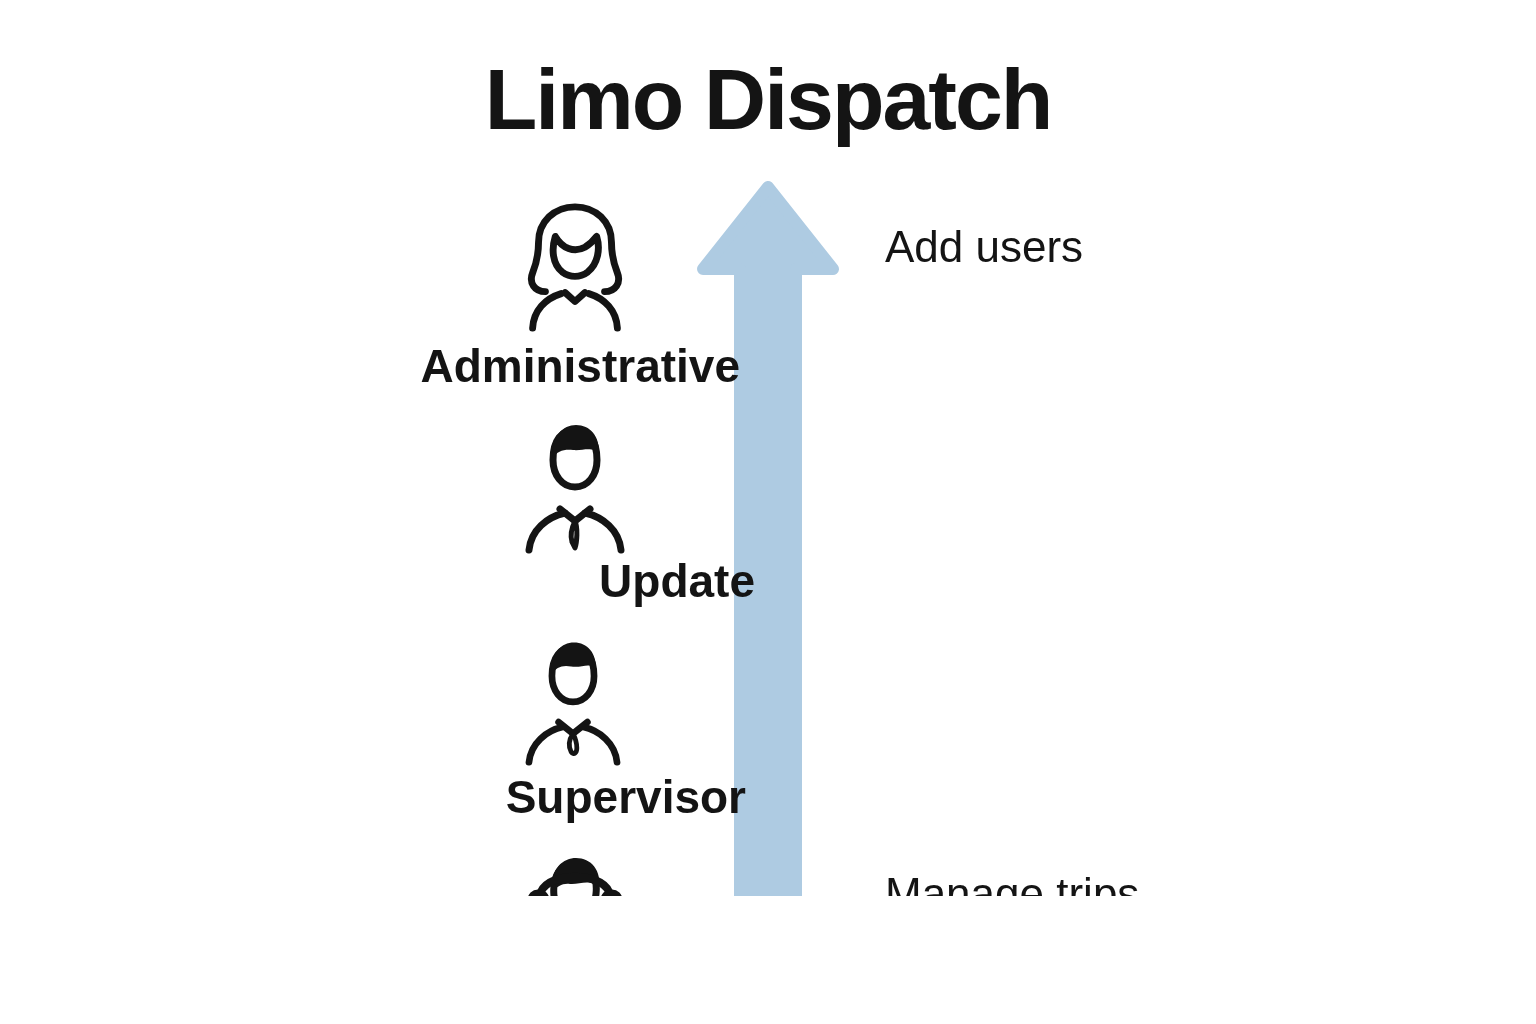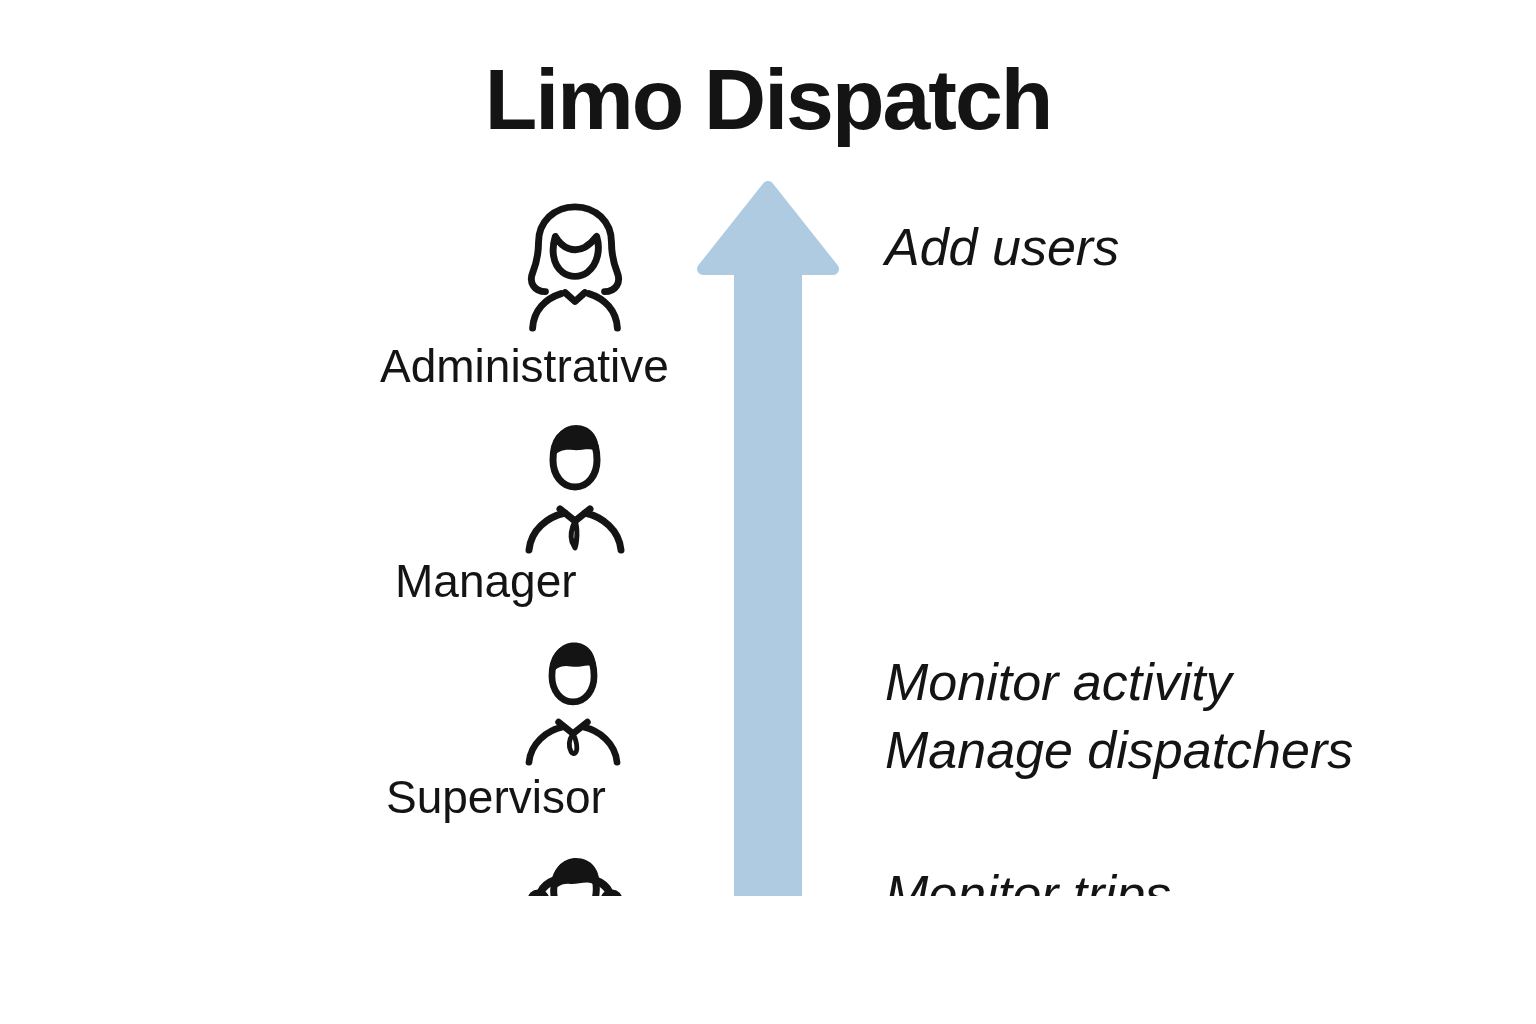--- a/index.html
+++ b/index.html
@@ -19,34 +19,33 @@
     font-size: 86px;
     font-weight: 700;
     letter-spacing: -2px;
     line-height: 1;
     color: #141414;
     white-space: nowrap;
   }
   .role-icon { display: block; }
   .role-label {
     font-size: 46px;
-    font-weight: 400;
+    font-weight: 700;
     line-height: 1;
-    text-align: left;
+    text-align: right;
     white-space: nowrap;
     color: #141414;
   }
   .task-block {
     left: 885px;
-    font-size: 52px;
+    font-size: 44px;
     font-weight: 400;
     line-height: 68px;
     color: #141414;
     white-space: nowrap;
-    font-style: italic;
   }
   .arrow-svg { overflow: visible; }
 </style>
 </head>
 <body>
 
 <div id="canvas">
 
   <div class="abs title">Limo Dispatch</div>
 
@@ -67,42 +66,38 @@
   </div>
 
   <svg class="abs role-icon" style="left:511px; top:416px;" width="128" height="140" viewBox="0 0 120 140" fill="none" stroke="#141414" stroke-width="7" stroke-linecap="round" stroke-linejoin="round">
     <path d="M38 44 C38 24 47 14 60 14 C73 14 82 24 82 44 C82 59 73 71 60 71 C47 71 38 59 38 44 Z"></path>
     <path fill="#141414" stroke="none" d="M38 42 C36 20 48 9 61 9 C75 9 85 20 84 38 C78 30 68 35 58 34 C49 33 42 35 38 42 Z"></path>
     <path d="M45 93 L60 105 L75 93"></path>
     <path stroke-width="5" d="M60 105 C57 111 55 119 57 126 L60 132 C62 126 63 112 60 105 Z"></path>
     <path d="M14 134 C16 114 32 101 50 97"></path>
     <path d="M106 134 C104 114 88 101 70 97"></path>
   </svg>
-  <div class="abs role-label" style="left:395px; top:558px; width:360px;">Manager</div>
+  <div class="abs role-label" style="left:395px; top:558px; width:360px;">Update</div>
 
   <svg class="abs role-icon" style="left:510px; top:634px;" width="126" height="134" viewBox="0 0 120 140" fill="none" stroke="#141414" stroke-width="7" stroke-linecap="round" stroke-linejoin="round">
     <path d="M38 44 C38 24 47 14 60 14 C73 14 82 24 82 44 C82 59 73 71 60 71 C47 71 38 59 38 44 Z"></path>
     <path fill="#141414" stroke="none" d="M38 42 C36 20 48 9 61 9 C75 9 85 20 84 38 C78 28 70 36 58 34 C49 32 42 35 38 42 Z"></path>
     <path d="M45 92 L60 104 L75 92"></path>
     <path stroke-width="5" d="M60 104 C56 110 55 117 58 123 C61 127 64 124 64 119 C64 112 62 108 60 104 Z"></path>
     <path d="M14 134 C16 114 32 101 50 97"></path>
     <path d="M106 134 C104 114 88 101 70 97"></path>
   </svg>
   <div class="abs role-label" style="left:386px; top:774px; width:360px;">Supervisor</div>
-  <div class="abs task-block" style="top:648px;">
-    <div>Monitor activity</div>
-    <div>Manage dispatchers</div>
-  </div>
 
   <svg class="abs role-icon" style="left:509px; top:846px;" width="132" height="146" viewBox="0 0 120 146" fill="none" stroke="#141414" stroke-width="7" stroke-linecap="round" stroke-linejoin="round">
     <path d="M39 50 C37 30 46 17 60 17 C74 17 83 30 81 48 C79 63 71 74 60 74 C49 74 41 64 39 50 Z"></path>
     <path fill="#141414" stroke="none" d="M38 46 C34 22 49 12 61 12 C76 12 87 24 84 44 C77 31 65 39 55 38 C48 37 42 40 38 46 Z"></path>
     <path stroke-width="8" d="M25 54 C21 23 99 23 95 54"></path>
     <rect x="16" y="47" width="15" height="28" rx="7"></rect>
     <rect x="89" y="47" width="15" height="28" rx="7"></rect>
     <path d="M97 75 C97 87 86 91 77 90"></path>
     <path d="M15 140 C17 120 33 106 51 101 C55 107 65 107 69 101 C87 106 103 120 105 140"></path>
   </svg>
   <div class="abs task-block" style="top:860px;">
-    <div>Monitor trips</div>
+    <div>Manage trips</div>
   </div>
 
 </div>
 
 </body></html>

